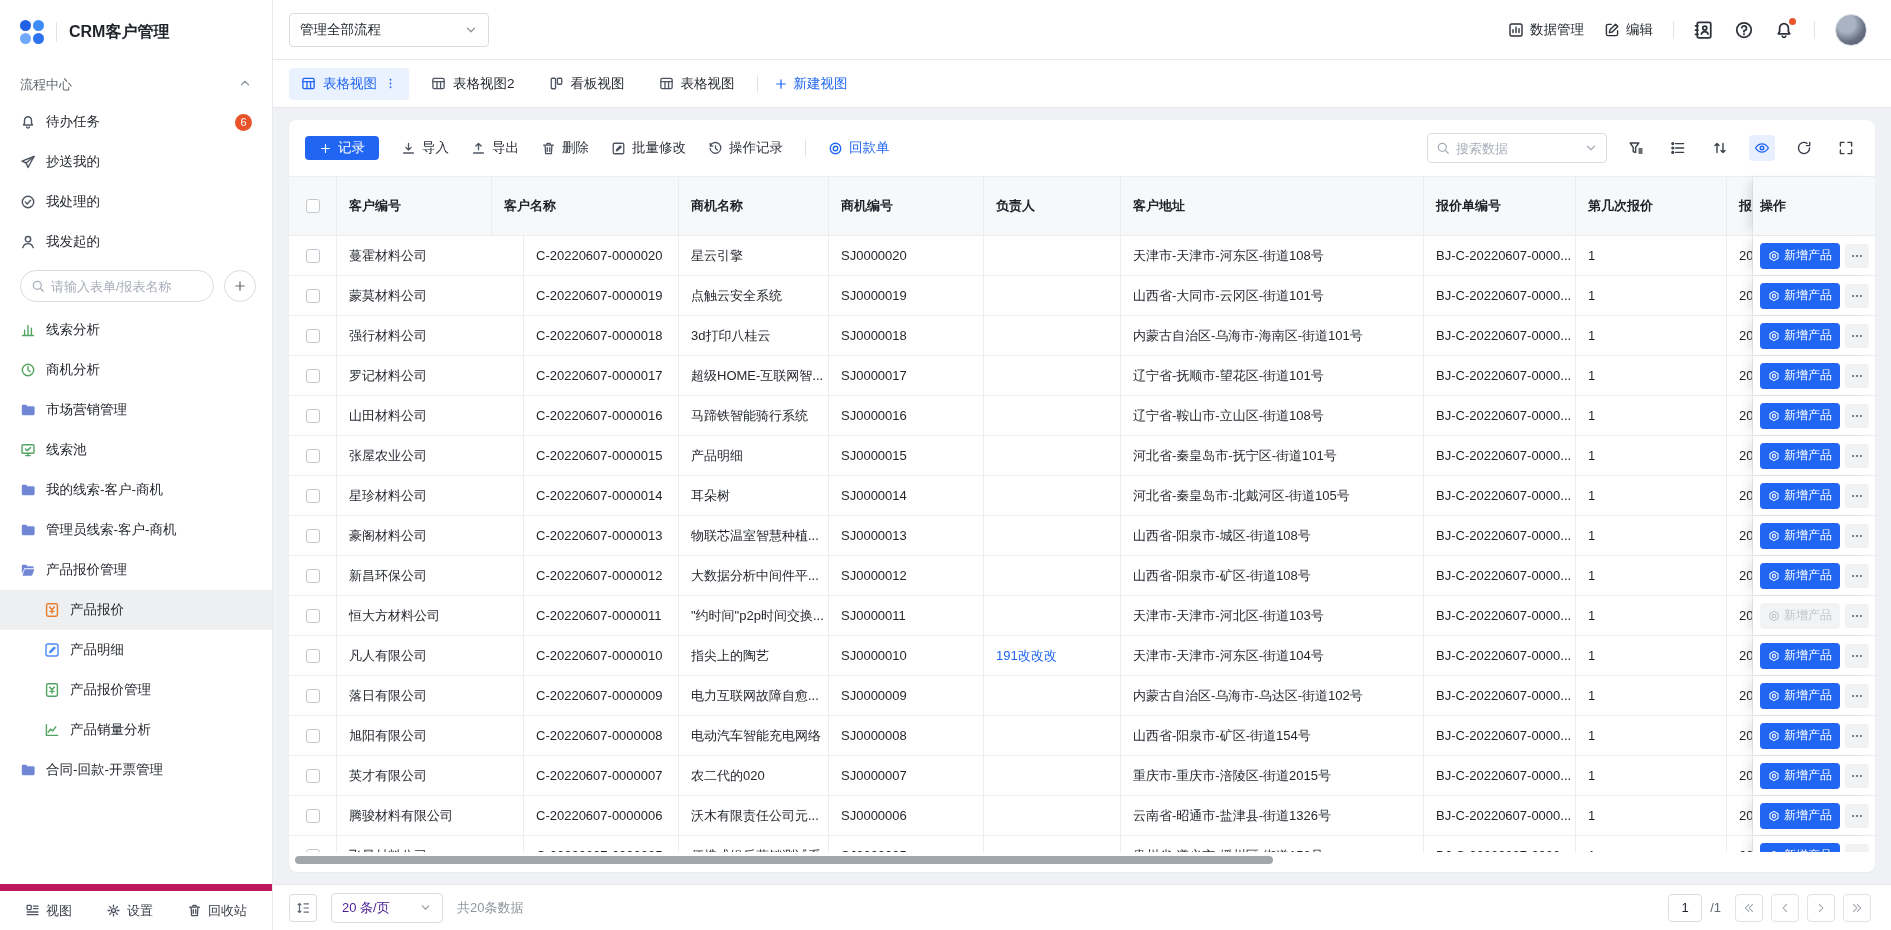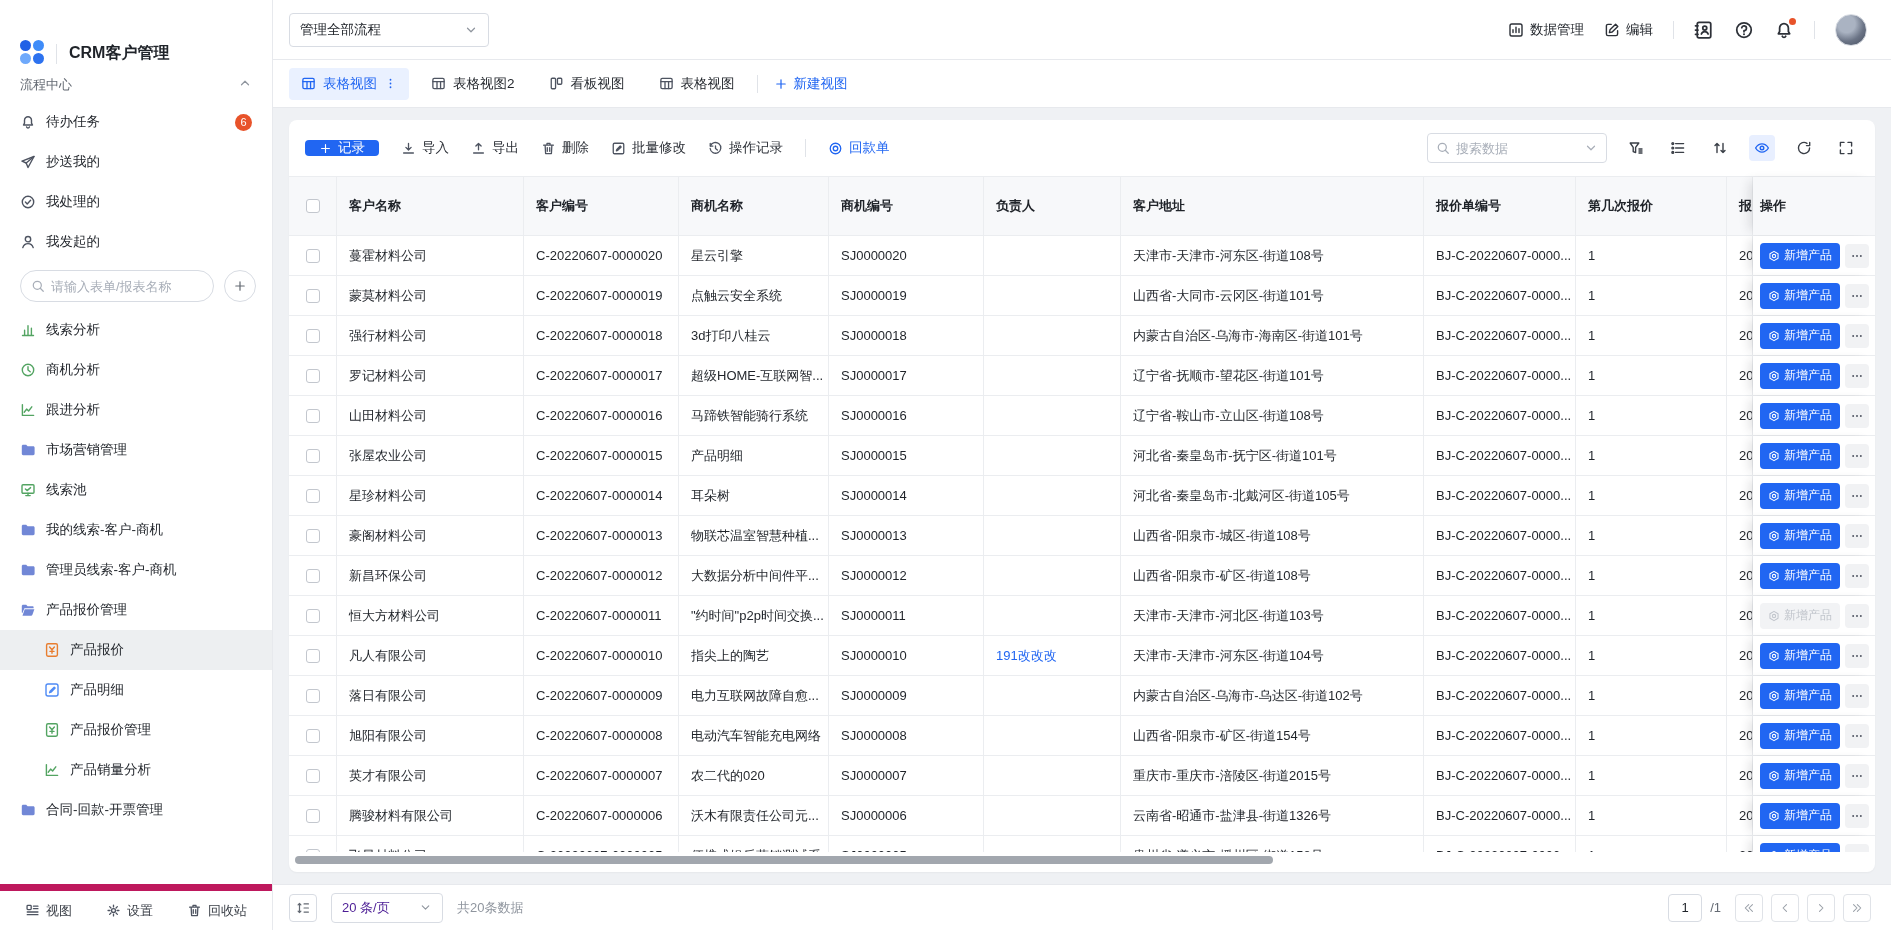--- a/index.html
+++ b/index.html
@@ -4,21 +4,21 @@
 <style>
   * { margin:0; padding:0; box-sizing:border-box; }
   html,body { width:1891px; height:930px; overflow:hidden; font-family:"Liberation Sans","DejaVu Sans",sans-serif; background:#fff; color:#1f2329; }
   svg { display:block; width:100%; height:100%; }
   button { font-family:inherit; cursor:pointer; }
   input { font-family:inherit; outline:none; }
   .app { display:flex; width:100%; height:100%; }
 
   
   .sidebar { width:273px; flex:none; border-right:1px solid #e7e9ed; display:flex; flex-direction:column; background:#fff; }
-  .logo-row { height:64px; flex:none; display:flex; align-items:flex-end; gap:12px; padding:0 20px; }
+  .logo-row { height:64px; flex:none; display:flex; align-items:center; gap:12px; padding:0 20px; }
   .logo-dots { width:24px; height:24px; display:grid; grid-template-columns:11px 11px; grid-template-rows:11px 11px; gap:2px; }
   .logo-dots i { border-radius:50%; }
   .logo-dots i:nth-child(1){ background:#2261e6; } .logo-dots i:nth-child(2){ background:#3f8cf9; }
   .logo-dots i:nth-child(3){ background:#6fa9fb; } .logo-dots i:nth-child(4){ background:#2d72ef; }
   .logo-div { width:1px; height:20px; background:#e0e3e8; }
   .app-title { font-size:16px; font-weight:bold; }
   .section-row { display:flex; justify-content:space-between; padding:12px 20px 8px; color:#646a73; font-size:13px; cursor:pointer; }
   .section-row .ic { width:14px; height:14px; color:#8f959e; }
   .side-item { height:40px; flex:none; display:flex; align-items:center; gap:10px; padding:0 20px; font-size:13.5px; cursor:pointer; white-space:nowrap; }
   .side-item .sicon { width:16px; height:16px; flex:none; color:#4e5461; }
@@ -60,21 +60,21 @@
   .tab.active { background:#eaf1ff; color:#2166f2; }
   .tab.active .ic { color:#2166f2; }
   .tab .dots { width:13px; height:13px; color:#2166f2; }
   .new-view { display:flex; align-items:center; gap:6px; color:#2166f2; font-size:13.5px; background:none; border:none; padding:0 6px; }
   .new-view .ic { width:14px; height:14px; }
 
   .content { flex:1; min-height:0; background:#eff1f4; padding:12px 16px; display:flex; }
   .card { flex:1; min-width:0; background:#fff; border-radius:8px; box-shadow:0 1px 2px rgba(0,0,0,.04); display:flex; flex-direction:column; overflow:hidden; }
 
   .toolbar { height:56px; flex:none; display:flex; align-items:center; padding:0 16px; gap:22px; }
-  .record-btn { height:16px; display:flex; align-items:center; gap:6px; padding:0 14px; background:#2166f2; color:#fff; border:none; border-radius:4px; font-size:13.5px; }
+  .record-btn { height:24px; display:flex; align-items:center; gap:6px; padding:0 14px; background:#2166f2; color:#fff; border:none; border-radius:4px; font-size:13.5px; }
   .record-btn .ic { width:13px; height:13px; }
   .tool-btn { display:flex; align-items:center; gap:6px; background:none; border:none; font-size:13.5px; color:#2d3138; }
   .tool-btn .ic { width:15px; height:15px; color:#4e5461; }
   .tool-btn.blue, .tool-btn.blue .ic { color:#2166f2; }
   .toolbar-right { margin-left:auto; display:flex; align-items:center; gap:16px; }
   .search-box { width:180px; height:30px; border:1px solid #d8dce3; border-radius:4px; display:flex; align-items:center; gap:6px; padding:0 8px; }
   .search-box .ic { width:14px; height:14px; color:#a8aeb8; flex:none; }
   .search-box input { border:none; width:100%; font-size:13px; }
   .search-box input::placeholder { color:#a8aeb8; }
   .tool-ic { width:26px; height:26px; padding:5px; background:none; border:none; color:#3a3f47; border-radius:4px; }
@@ -203,29 +203,20 @@
           <span>线索分析</span>
         </div>
         <div class="side-item">
           <span class="sicon ic-green">
             <svg viewBox="0 0 16 16" fill="none" stroke="currentColor" stroke-width="1.4" stroke-linecap="round" stroke-linejoin="round">
               <circle cx="8" cy="8" r="5.7"></circle>
               <path d="M8 4.8V8l2.2 1.8"></path>
             </svg>
           </span>
           <span>商机分析</span>
-        </div>
-        <div class="side-item">
-          <span class="sicon ic-green">
-            <svg viewBox="0 0 16 16" fill="none" stroke="currentColor" stroke-width="1.4" stroke-linecap="round" stroke-linejoin="round">
-              <path d="M2.4 2.6v10.8h11.2"></path>
-              <path d="M4.2 10.2l2.4-3.1 2 1.9 3.2-4.2"></path>
-            </svg>
-          </span>
-          <span>跟进分析</span>
         </div>
         <div class="side-item">
           <span class="sicon ic-folder">
             <svg viewBox="0 0 16 16" fill="currentColor" stroke="none">
               <path d="M1.8 4.2c0-.8.6-1.4 1.4-1.4h3l1.4 1.5h5.6c.8 0 1.4.6 1.4 1.4v6.1c0 .8-.6 1.4-1.4 1.4H3.2c-.8 0-1.4-.6-1.4-1.4z"></path>
             </svg>
           </span>
           <span>市场营销管理</span>
         </div>
         <div class="side-item">
@@ -552,22 +543,22 @@
             <button class="tool-ic"><span><svg viewBox="0 0 16 16" fill="none" stroke="currentColor" stroke-width="1.4" stroke-linecap="round" stroke-linejoin="round">
                     <path d="M2.4 6V2.4H6M10 2.4h3.6V6M13.6 10v3.6H10M6 13.6H2.4V10"></path>
                   </svg></span></button>
           </div>
         </div>
 
         <div class="thead">
             <div class="cell c0 hcell">
               <span class="cb"></span>
             </div>
+            <div class="cell hcell c2">客户编号</div>
             <div class="cell hcell c1">客户名称</div>
-            <div class="cell hcell c2">客户编号</div>
             <div class="cell hcell c3">商机名称</div>
             <div class="cell hcell c4">商机编号</div>
             <div class="cell hcell c5">负责人</div>
             <div class="cell hcell c6">客户地址</div>
             <div class="cell hcell c7">报价单编号</div>
             <div class="cell hcell c8">第几次报价</div>
             <div class="cell hcell c9">报</div>
             <div class="cell hcell opcell">操作</div>
           </div>
         <div class="tbody">

